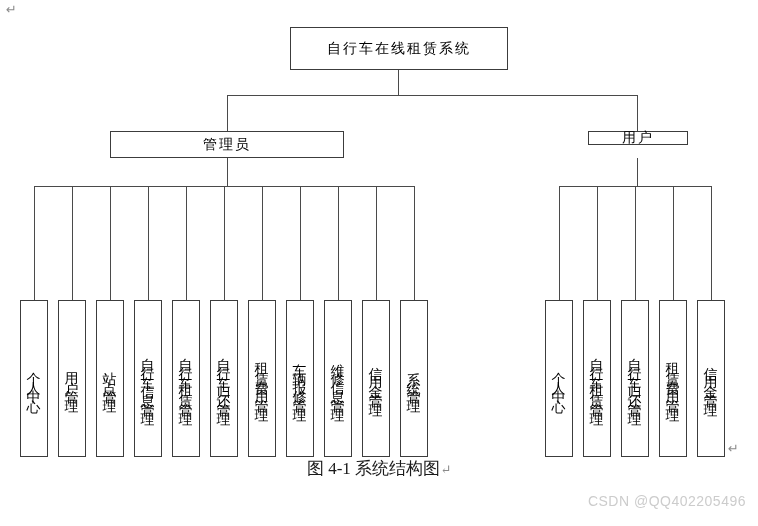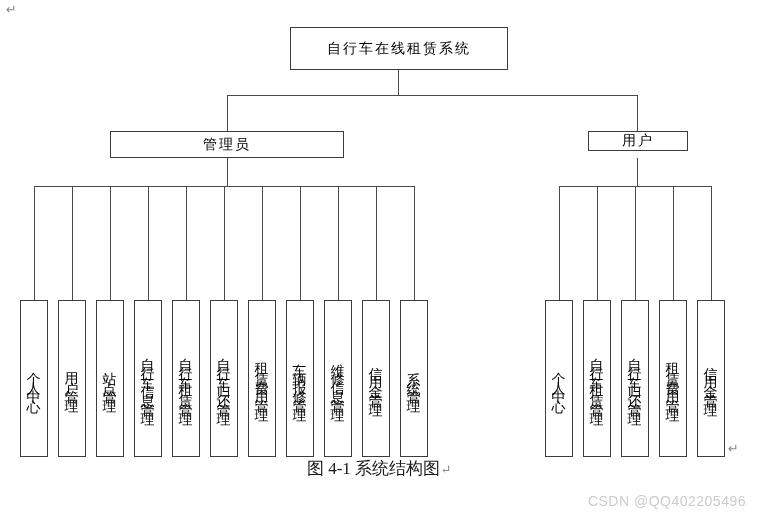--- a/index.html
+++ b/index.html
@@ -7,21 +7,21 @@
         font-family:"Liberation Sans","DejaVu Sans",sans-serif;color:#000;}
 
   .box{position:absolute;border:1px solid #3c3c3c;background:#fff;box-sizing:border-box;
        display:flex;align-items:center;justify-content:center;font-size:14px;letter-spacing:2px;}
 
   .line{position:absolute;background:#4a4a4a;}
 
   
   .root-box{left:290px;top:27px;width:218px;height:43px;}
   .admin-box{left:110px;top:131px;width:234px;height:27px;}
-  .user-box{left:588px;top:131px;width:100px;height:20px;}
+  .user-box{left:588px;top:131px;width:100px;height:14px;}
 
   
   .v-root{left:398px;top:70px;width:1px;height:25px;}
   .h-l1{left:227px;top:95px;width:411px;height:1px;}
   .v-admin-top{left:227px;top:95px;width:1px;height:36px;}
   .v-user-top{left:637px;top:95px;width:1px;height:36px;}
   .v-admin-bot{left:227px;top:158px;width:1px;height:28px;}
   .v-user-bot{left:637px;top:158px;width:1px;height:28px;}
 
   

